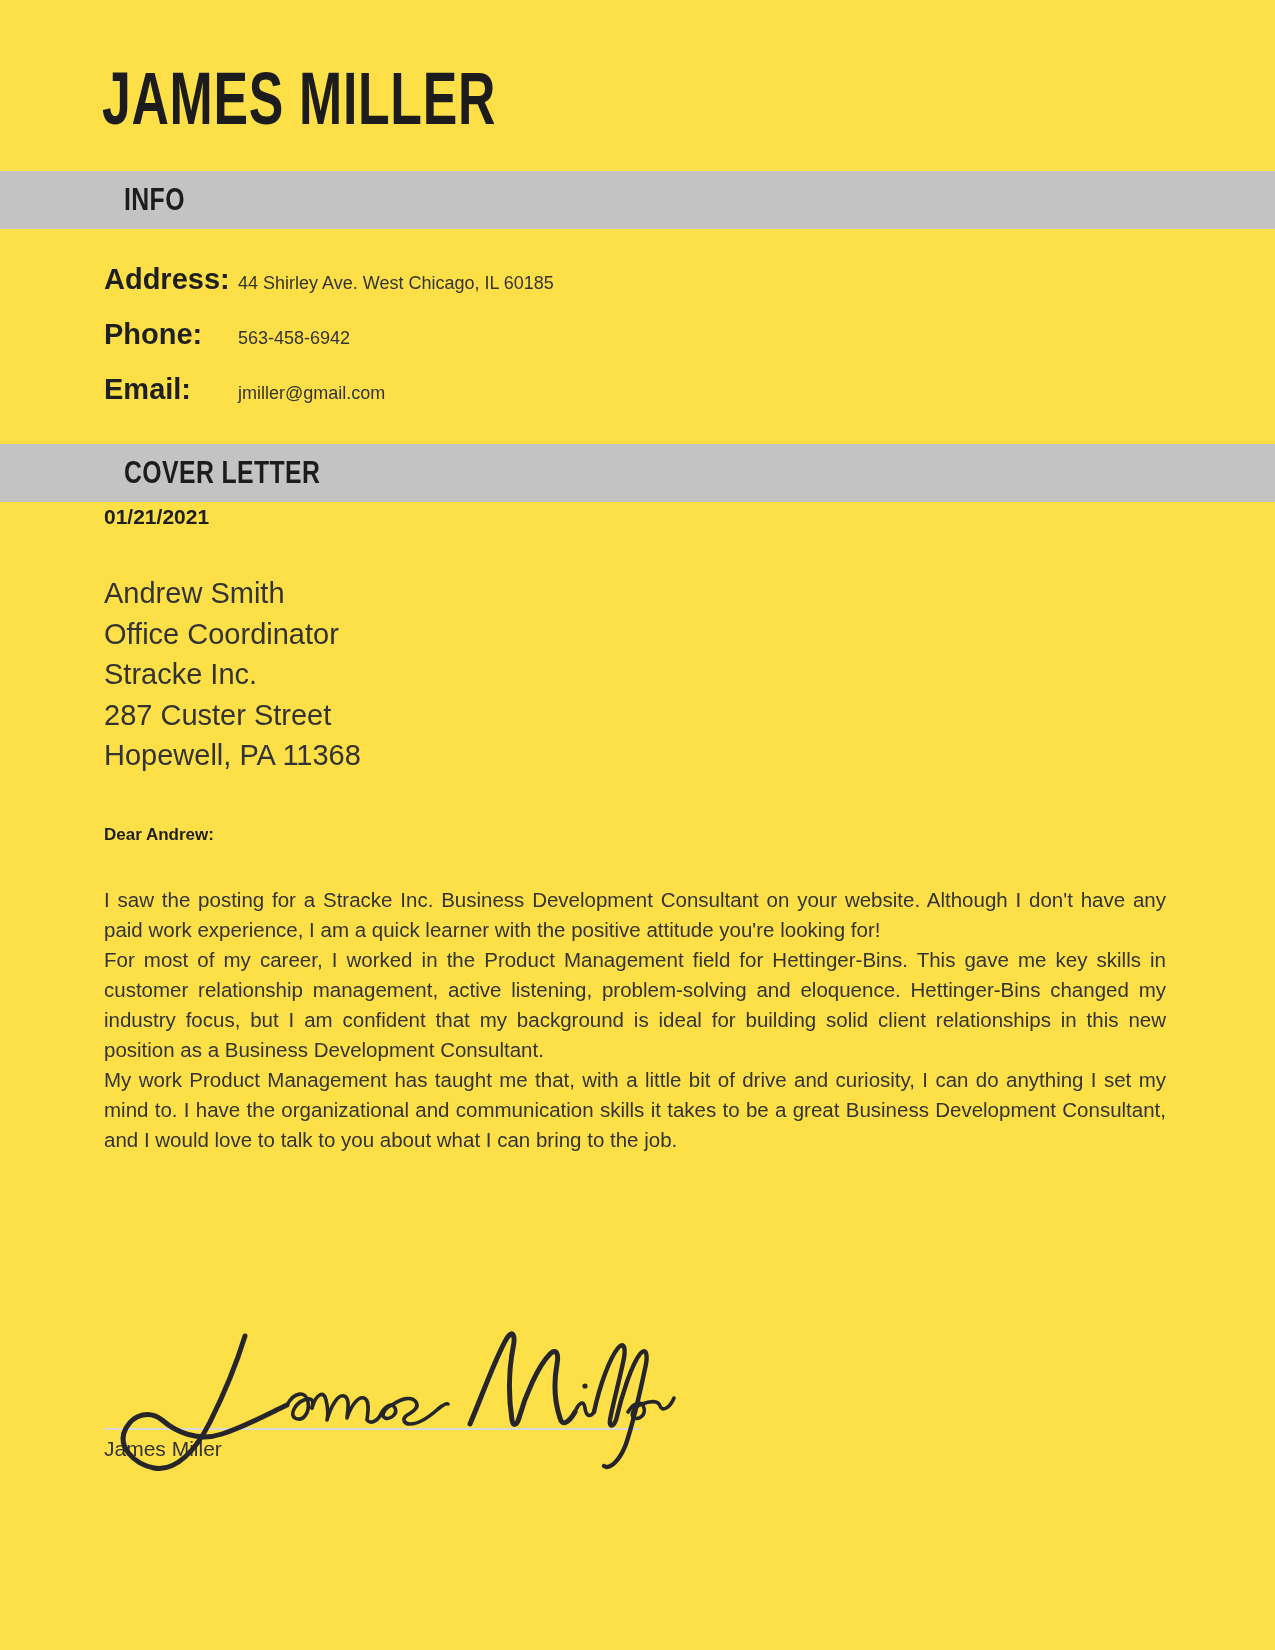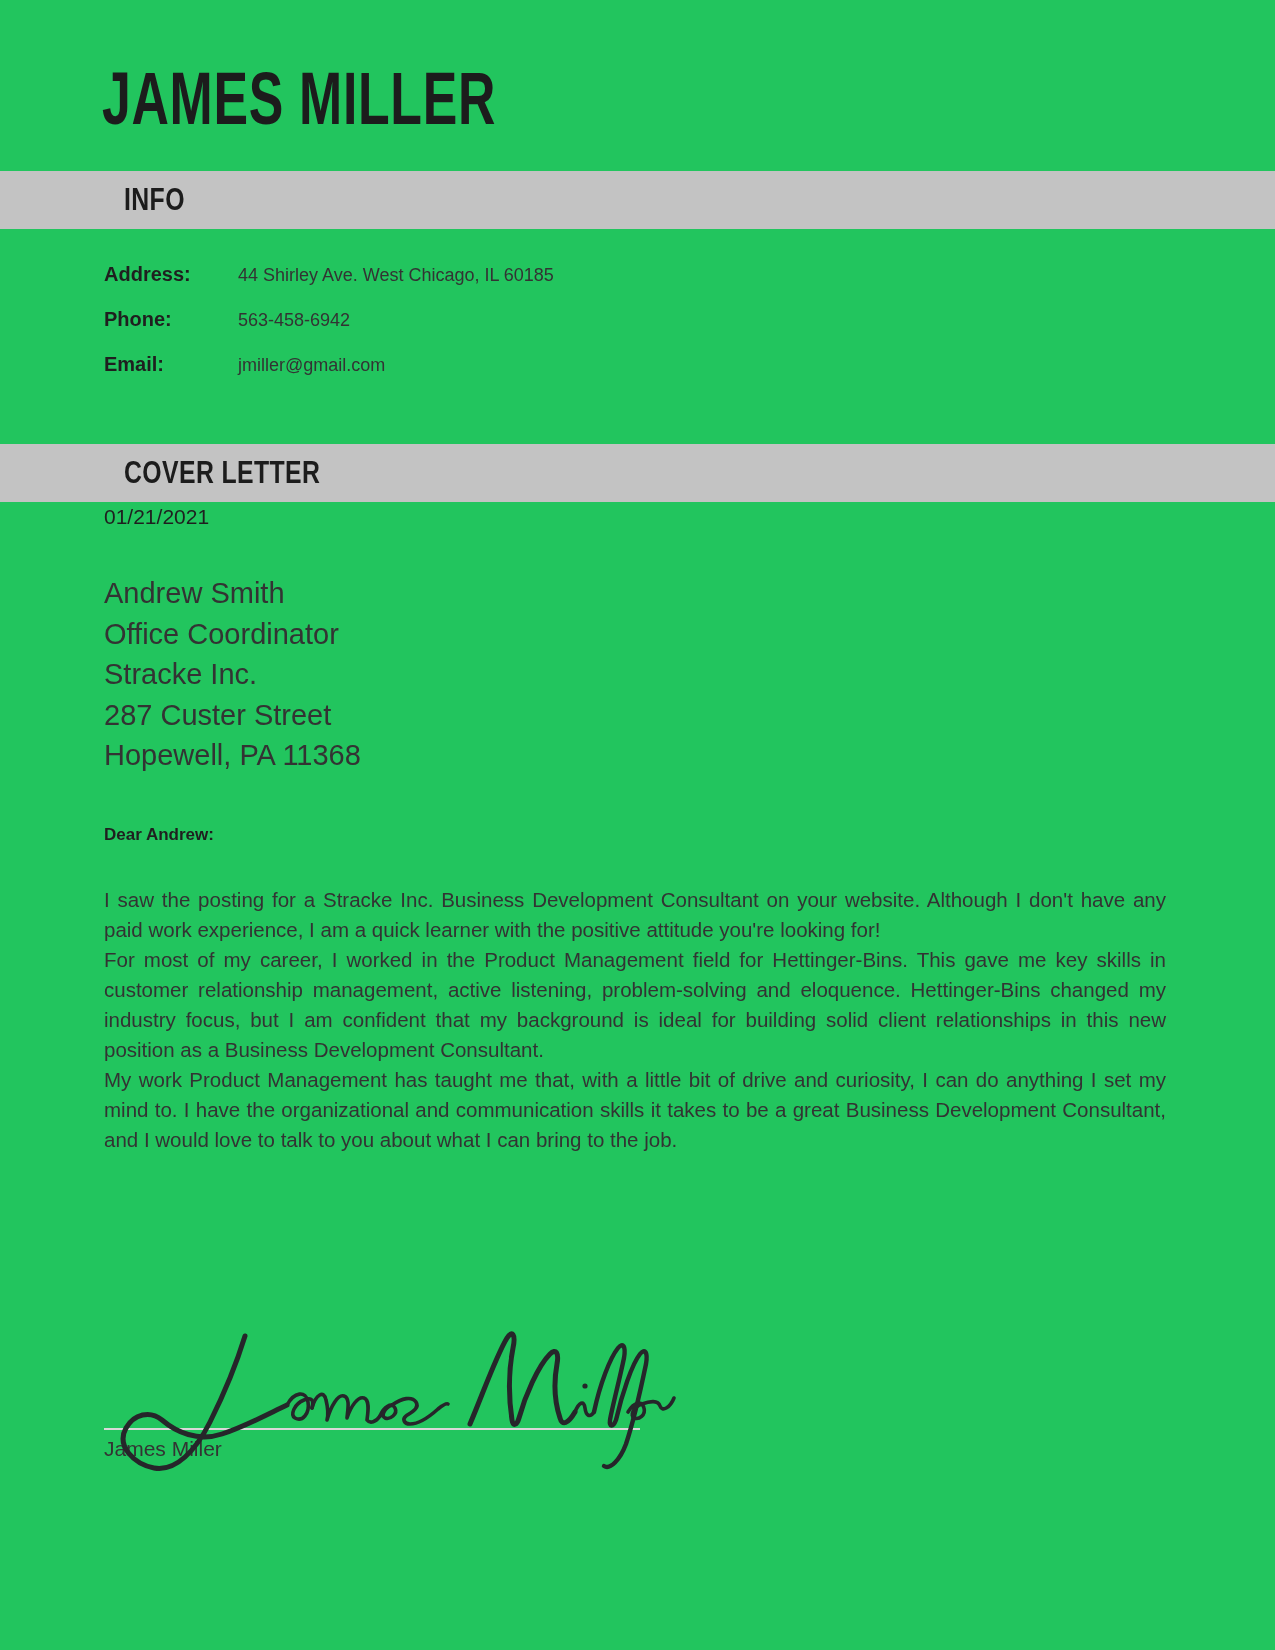--- a/index.html
+++ b/index.html
@@ -1,37 +1,37 @@
 <!DOCTYPE html>
 <html><head>
 <meta charset="utf-8">
 <style>
   html,body{margin:0;padding:0;background:#ffffff;}
   .page{
-    position:relative;width:1275px;height:1650px;background:#22c55e;overflow:hidden;
+    position:relative;width:1275px;height:1650px;background:#fde047;overflow:hidden;
     font-family:"Liberation Sans",sans-serif;color:#333333;
   }
   .title-wrap{position:absolute;left:102px;top:62px;}
   .doc-title{
     font-size:74px;font-weight:700;color:#1c1c1c;letter-spacing:1px;line-height:1;
     white-space:nowrap;transform:scaleX(0.70);transform-origin:left top;
   }
   .bar{position:absolute;left:0;width:1275px;height:58px;background:#c3c3c3;display:flex;align-items:center;padding-left:20px;}
   .bar-info{top:171px;}
   .bar-cover{top:444px;}
   .bar-label{
     margin-left:104px;font-size:31px;font-weight:700;color:#1c1c1c;letter-spacing:.5px;
     white-space:nowrap;transform:scaleX(0.80);transform-origin:left center;
   }
   .info-rows{position:absolute;left:104px;top:263px;}
   .info-row{display:flex;margin-bottom:22px;align-items:baseline;}
-  .info-label{width:134px;font-weight:700;font-size:20px;color:#1f1f1f;}
+  .info-label{width:134px;font-weight:700;font-size:29px;color:#1f1f1f;}
   .info-value{font-size:18px;color:#333;}
   .letter{position:absolute;left:104px;top:505px;width:1062px;font-size:20.5px;color:#333;}
-  .date{font-weight:400;font-size:21px;line-height:24px;color:#1f1f1f;}
+  .date{font-weight:700;font-size:21px;line-height:24px;color:#1f1f1f;}
   .recipient{margin-top:44px;font-size:29px;line-height:40.5px;}
   .salutation{margin-top:47px;font-weight:700;font-size:17px;line-height:24px;color:#1f1f1f;}
   .para{line-height:30px;text-align:justify;}
   .para.first{margin-top:38px;}
   .closing{margin-top:108px;font-size:21px;line-height:24px;}
   .sig-line{position:absolute;left:104px;top:1428px;width:536px;height:2px;background:#d9d9d9;}
   .typed-name{position:absolute;left:104px;top:1437px;font-size:21px;color:#333;}
   .sig-svg{position:absolute;left:98px;top:1328px;}
   .sig-svg path{fill:none;stroke:#26262a;stroke-linecap:round;stroke-linejoin:round;}
 </style>

